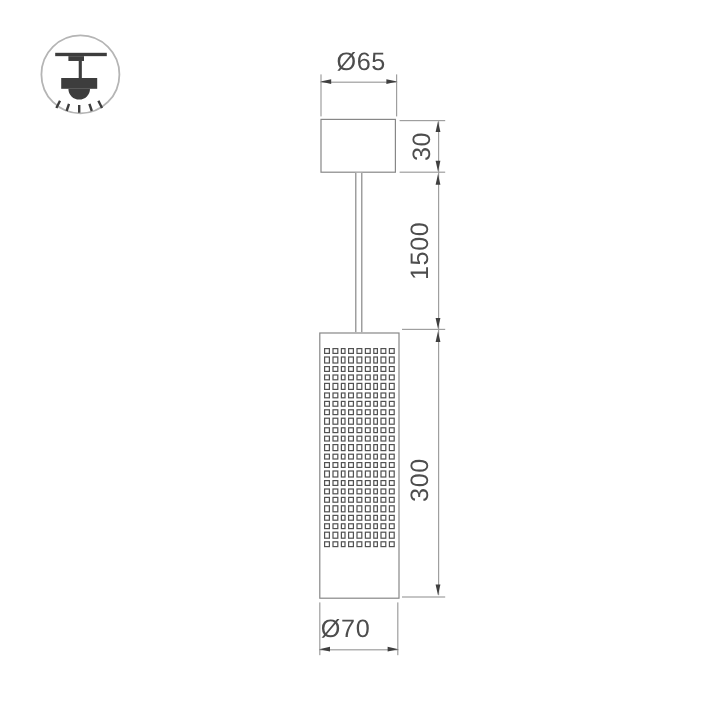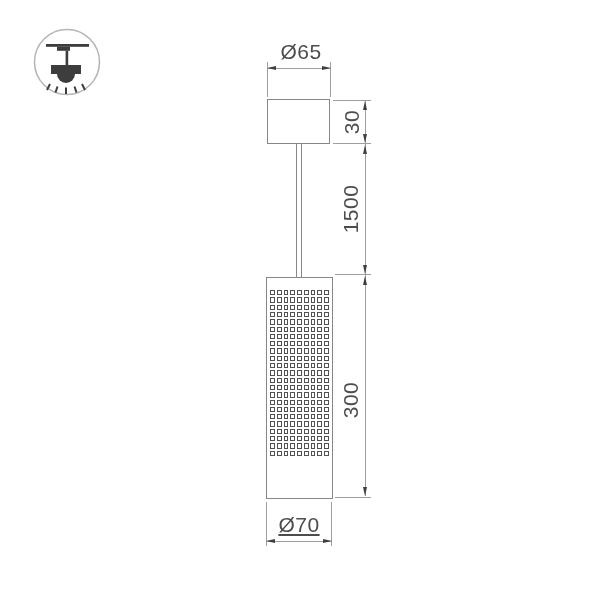--- a/index.html
+++ b/index.html
@@ -285,16 +285,16 @@
     <div class="dimlabel vlabel" style="left:351px;top:209px;">1500</div>
     <div class="dimlabel vlabel" style="left:351px;top:400px;">300</div>
   </div>
 
   <div>
     <div class="line" style="left:266px;top:502px;width:1px;height:44px;"></div>
     <div class="line" style="left:331px;top:502px;width:1px;height:44px;"></div>
     <div class="line" style="left:266px;top:541px;width:66px;height:1px;"></div>
     <div class="arrow left" style="left:266px;top:539px;"></div>
     <div class="arrow right" style="left:323px;top:539px;"></div>
-    <div class="dimlabel hlabel" style="left:249px;top:514px;width:100px;text-decoration:underline;">Ø70</div>
+    <div class="dimlabel hlabel" style="left:238px;top:514px;width:100px;">Ø70</div>
   </div>
 
 </div>
 
 </body></html>

